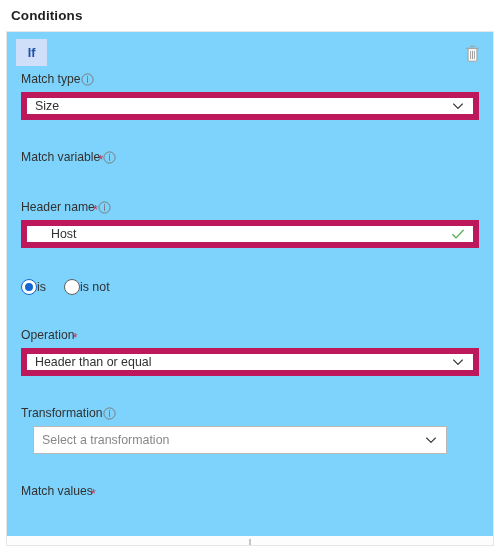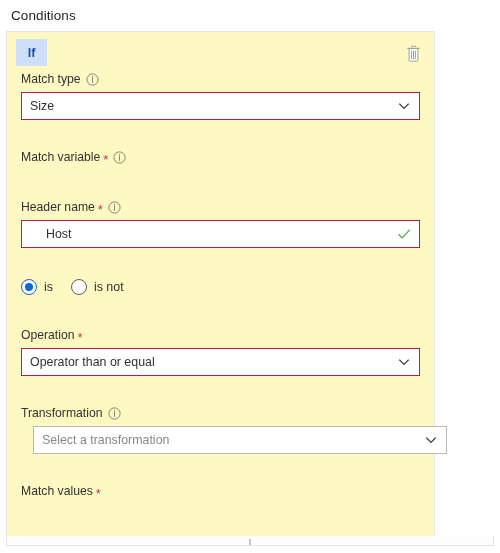--- a/index.html
+++ b/index.html
@@ -21,36 +21,36 @@
     width: 500px;
     height: 553px;
     box-sizing: border-box;
   }
 
   .section-title {
     position: absolute;
     left: 11px;
     top: 8px;
     font-size: 13.5px;
-    font-weight: 400;
+    font-weight: 700;
     color: #201f1e;
     letter-spacing: .1px;
   }
 
   
   .card {
     position: absolute;
     left: 6px;
     top: 31px;
-    width: 429px;
+    width: 488px;
     height: 505px;
     box-sizing: border-box;
     border: 1px solid #e6e6e6;
     border-bottom: none;
-    background: #fef9c3;
+    background: #7dd3fc;
   }
 
   .card-head {
     position: relative;
     height: 38px;
   }
 
   .if-tab {
     position: absolute;
     left: 9px;
@@ -88,21 +88,20 @@
   .form {
     position: relative;
     padding: 0 14px;
   }
 
   .field { margin-bottom: 0; }
 
   .label-row {
     display: flex;
     align-items: center;
-    gap: 5px;
     height: 18px;
     margin-bottom: 4px;
   }
   .label-text {
     font-size: 12.2px;
     color: #323130;
     line-height: 18px;
   }
   .req-star {
     color: #c4314b;
@@ -122,21 +121,21 @@
     top: 0px;
     cursor: pointer;
   }
   .info-icon svg { display: block; }
 
   
   .control {
     position: relative;
     height: 28px;
     box-sizing: border-box;
-    border: 1px solid #be185d;
+    border: 6px solid #be185d;
     background: #ffffff;
     display: flex;
     align-items: center;
     padding: 0 8px;
     cursor: pointer;
   }
   .control.plain { cursor: text; padding-left: 24px; }
   .control.gray {
     border: 1px solid #b9b9b9;
   }
@@ -173,21 +172,20 @@
   
   .radio-row {
     display: flex;
     align-items: center;
     gap: 0px;
     height: 22px;
   }
   .radio-opt {
     display: flex;
     align-items: center;
-    gap: 7px;
     cursor: pointer;
     margin-right: 18px;
   }
   .radio-mark {
     width: 16px;
     height: 16px;
     border-radius: 50%;
     box-sizing: border-box;
     border: 1px solid #605e5c;
     background: #ffffff;
@@ -341,21 +339,21 @@
       </div>
 
       <div class="gap-lg"></div>
 
       <div class="field">
         <div class="label-row">
           <span class="label-text">Operation</span>
           <span class="req-star">*</span>
         </div>
         <div class="control">
-          <span class="control-value">Operator than or equal</span>
+          <span class="control-value">Header than or equal</span>
           <span class="chevron">
             <svg width="14" height="14" viewBox="0 0 14 14" fill="none" xmlns="http://www.w3.org/2000/svg">
               <path d="M2.6 5L7 9.4 11.4 5" stroke="#3b3a39" stroke-width="1.15" stroke-linecap="round" stroke-linejoin="round"></path>
             </svg>
           </span>
         </div>
       </div>
 
       <div class="gap-lg"></div>
 

